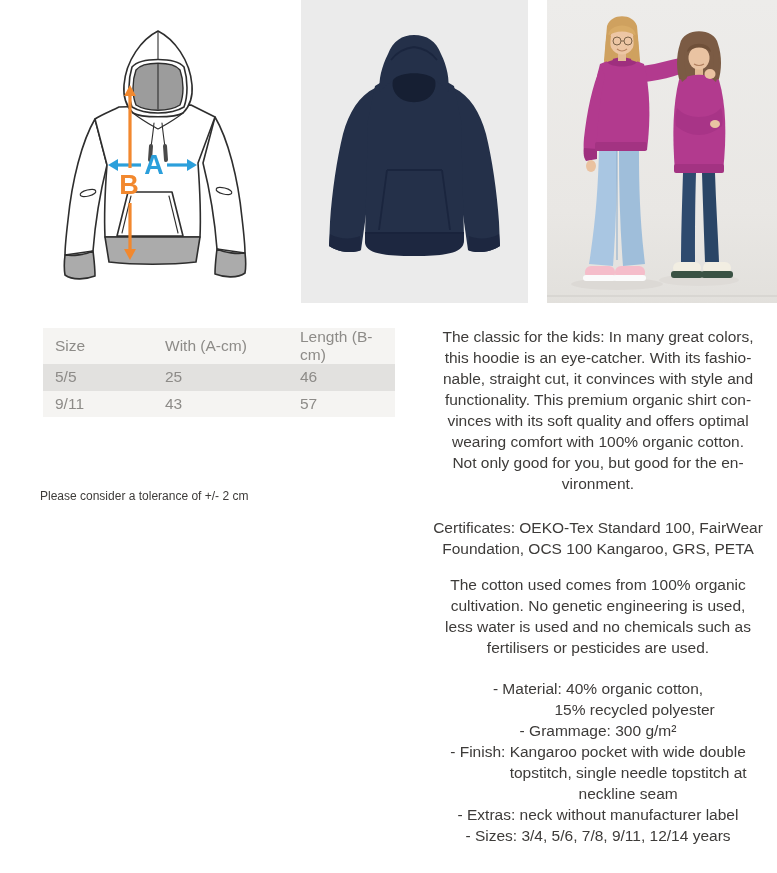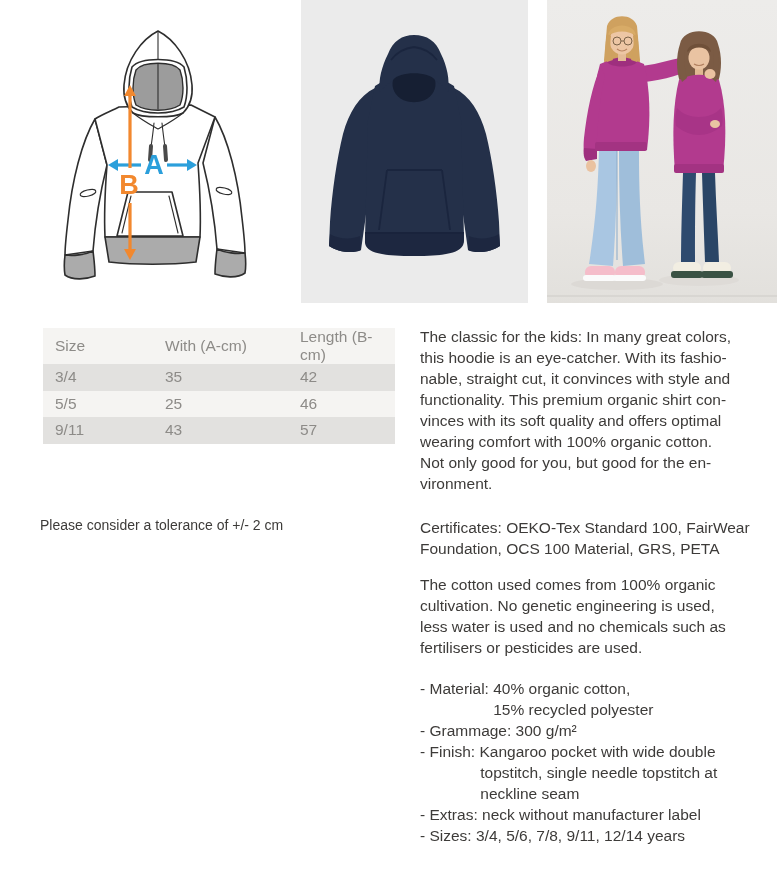--- a/index.html
+++ b/index.html
@@ -48,25 +48,25 @@
   .f-magenta-dark{fill:var(--magenta-dark)}
   .f-magenta-mid{fill:#a83487}
 
   .size-table{position:absolute;left:43px;top:328px;width:352px;border-collapse:collapse;
     table-layout:fixed;font-size:15.5px;color:var(--tbl-text);}
   .size-table th{font-weight:normal;text-align:left;height:29px;padding-left:12px;background:var(--tbl-light);}
   .size-table td{height:26.5px;padding-left:12px;}
   .size-table tbody tr:nth-child(odd){background:var(--tbl-dark);}
   .size-table tbody tr:nth-child(even){background:var(--tbl-light);}
 
-  .tolerance{position:absolute;left:40px;top:517px;font-size:14px;color:var(--text);}
+  .tolerance{position:absolute;left:40px;top:489px;font-size:12px;color:var(--text);}
 
   .description{position:absolute;left:420px;top:326px;width:356px;
     font-size:15.5px;line-height:21px;color:var(--text);}
-  .description .block{white-space:pre;}
+  .description .block{white-space:pre;text-align:center;}
   .mb-a{margin-bottom:23px}.mb-b{margin-bottom:15px}.mb-c{margin-bottom:20px}
 </style>
 </head>
 <body>
 
 <div class="page">
 
   <div class="panel diagram-panel">
     <svg width="215" height="290" viewBox="0 0 215 290">
 
@@ -205,25 +205,20 @@
       </colgroup>
     <thead>
       <tr>
         <th>Size</th>
         <th>With (A-cm)</th>
         <th>Length (B-cm)</th>
       </tr>
     </thead>
     <tbody>
         <tr>
-          <td>3/4</td>
-          <td>35</td>
-          <td>42</td>
-        </tr>
-        <tr>
           <td>5/5</td>
           <td>25</td>
           <td>46</td>
         </tr>
         <tr>
           <td>9/11</td>
           <td>43</td>
           <td>57</td>
         </tr>
       </tbody>
@@ -234,21 +229,21 @@
   <div class="description">
     <div class="block mb-a">The classic for the kids: In many great colors,
 this hoodie is an eye-catcher. With its fashio-
 nable, straight cut, it convinces with style and
 functionality. This premium organic shirt con-
 vinces with its soft quality and offers optimal
 wearing comfort with 100% organic cotton.
 Not only good for you, but good for the en-
 vironment.</div>
     <div class="block mb-b">Certificates: OEKO-Tex Standard 100, FairWear
-Foundation, OCS 100 Material, GRS, PETA</div>
+Foundation, OCS 100 Kangaroo, GRS, PETA</div>
     <div class="block mb-c">The cotton used comes from 100% organic
 cultivation. No genetic engineering is used,
 less water is used and no chemicals such as
 fertilisers or pesticides are used.</div>
     <div class="block">- Material: 40% organic cotton,
                  15% recycled polyester
 - Grammage: 300 g/m²
 - Finish: Kangaroo pocket with wide double
               topstitch, single needle topstitch at
               neckline seam

